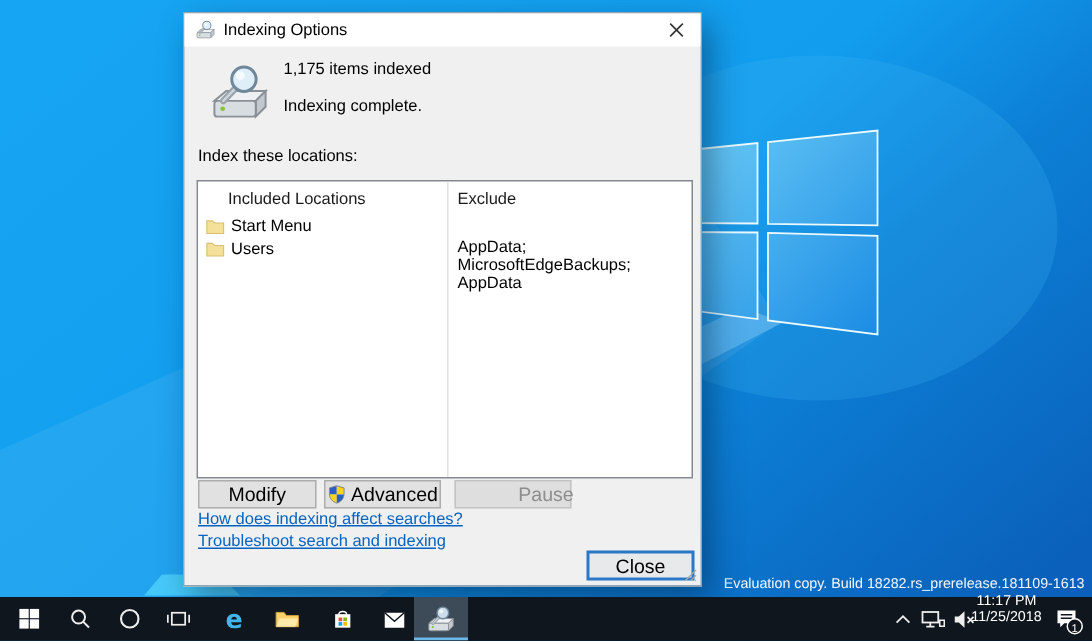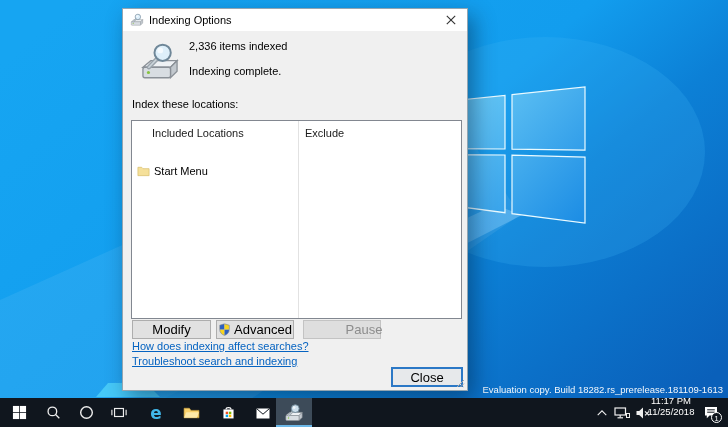--- a/index.html
+++ b/index.html
@@ -26,21 +26,21 @@
   .info-icon{position:absolute;left:16px;top:32px;}
   .txt-items{position:absolute;left:66px;top:31px;}
   .txt-status{position:absolute;left:66px;top:56px;}
   .txt-loclabel{position:absolute;left:9px;top:89px;}
 
   .listbox{position:absolute;left:8px;top:111px;width:331px;height:199px;
            background:#fff;border:1px solid #828790;box-sizing:border-box;overflow:hidden;}
   .col-sep{position:absolute;left:166px;top:0;bottom:0;width:1px;background:#e2e2e2;}
   .list-h1{position:absolute;left:20px;top:6px;color:#1a1a1a;}
   .list-h2{position:absolute;left:173px;top:6px;color:#1a1a1a;}
-  .list-row{position:absolute;left:0;right:16px;height:15px;display:flex;align-items:center;margin-top:20px;}
+  .list-row{position:absolute;left:0;right:16px;height:15px;display:flex;align-items:center;}
   .row-0{top:22px;} .row-1{top:37px;}
   .row-folder{margin-left:5px;}
   .row-name{margin-left:4px;}
   .row-exclude{position:absolute;left:173px;top:1px;}
 
   .btn{position:absolute;top:311px;height:19px;background:#e1e1e1;border:1px solid #adadad;
        box-sizing:border-box;font-family:"Liberation Sans",sans-serif;font-size:13px;color:#000;
        display:flex;align-items:center;justify-content:center;gap:3px;padding:0;cursor:pointer;}
   .btn-modify{left:9px;width:79px;}
   .btn-advanced{left:93px;width:78px;}
@@ -144,37 +144,44 @@
           <line x1="9.2" y1="0.8" x2="0.8" y2="9.2" stroke="#333" stroke-width="1.1"></line>
         </svg>
       </div>
     </div>
 
     <div class="info-icon">
       <svg width="42" height="42" viewBox="0 0 32 32">
           <use href="#sym-idx"></use>
         </svg>
     </div>
-    <div class="txt-items">2,336 items indexed</div>
+    <div class="txt-items">1,175 items indexed</div>
     <div class="txt-status">Indexing complete.</div>
     <div class="txt-loclabel">Index these locations:</div>
 
     <div class="listbox">
       <div class="col-sep"></div>
       <span class="list-h1">Included Locations</span>
       <span class="list-h2">Exclude</span>
 
       <div class="list-row row-0">
         <svg class="row-folder" width="13" height="12" viewBox="0 0 14 12">
           <path d="M1 2 h4 l1.5 1.5 H13 V11 H1 Z" fill="#f5e09a" stroke="#d9c06e" stroke-width="0.8"></path>
         </svg>
         <span class="row-name">Start Menu</span>
         <span class="row-exclude"></span>
       </div>
 
+      <div class="list-row row-1">
+        <svg class="row-folder" width="13" height="12" viewBox="0 0 14 12">
+          <path d="M1 2 h4 l1.5 1.5 H13 V11 H1 Z" fill="#f5e09a" stroke="#d9c06e" stroke-width="0.8"></path>
+        </svg>
+        <span class="row-name">Users</span>
+        <span class="row-exclude">AppData; MicrosoftEdgeBackups; AppData</span>
+      </div>
     </div>
 
     <button class="btn btn-modify">
       <span>Modify</span>
     </button>
     <button class="btn btn-advanced">
       <svg width="13" height="13" viewBox="0 0 16 16">
           <use href="#sym-shield"></use>
         </svg>
       <span>Advanced</span>

